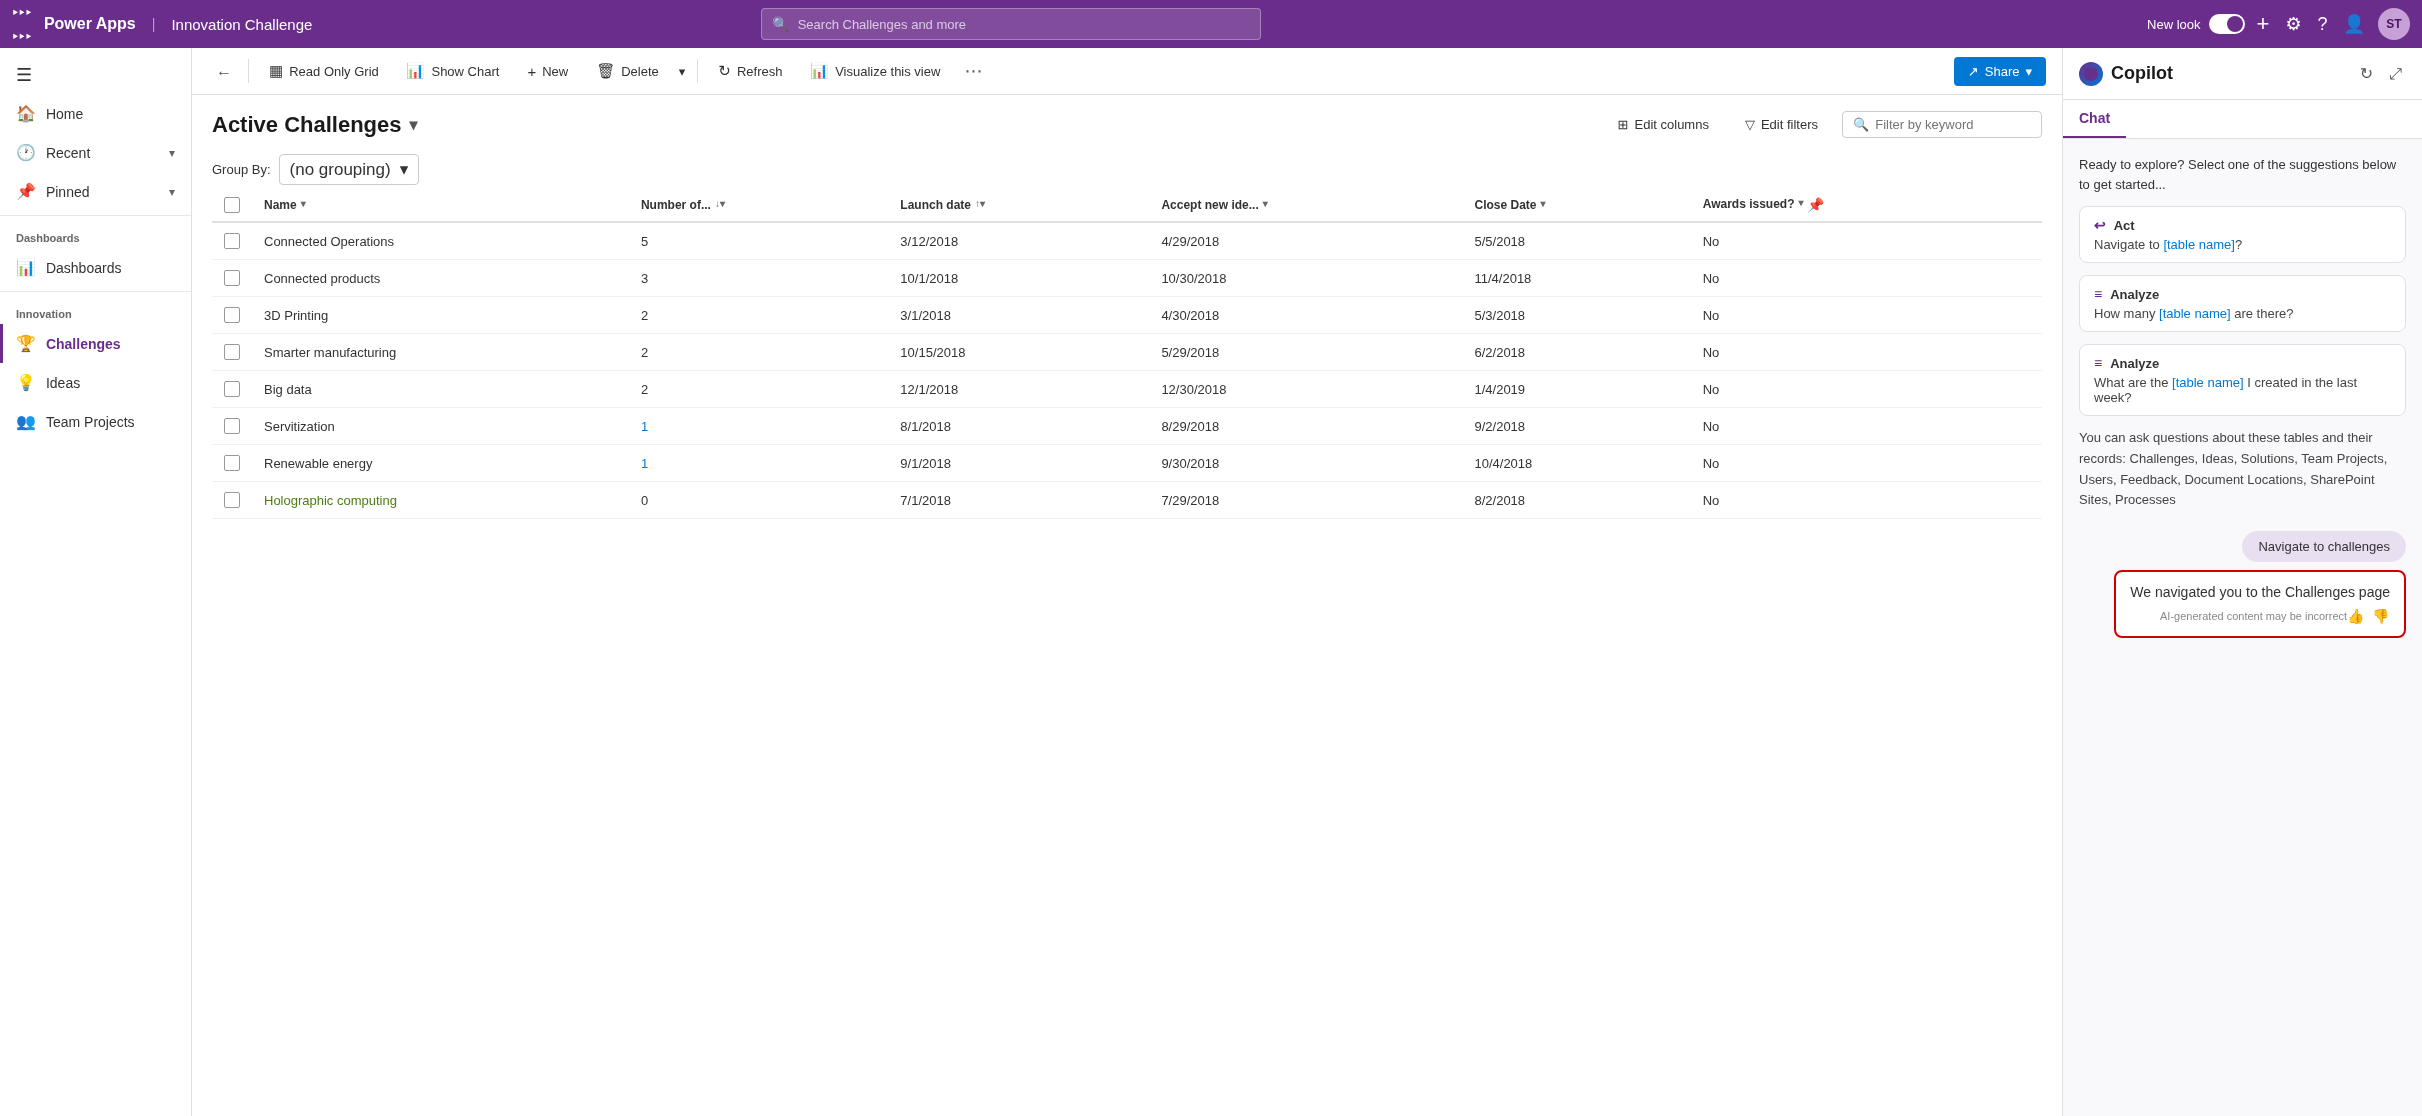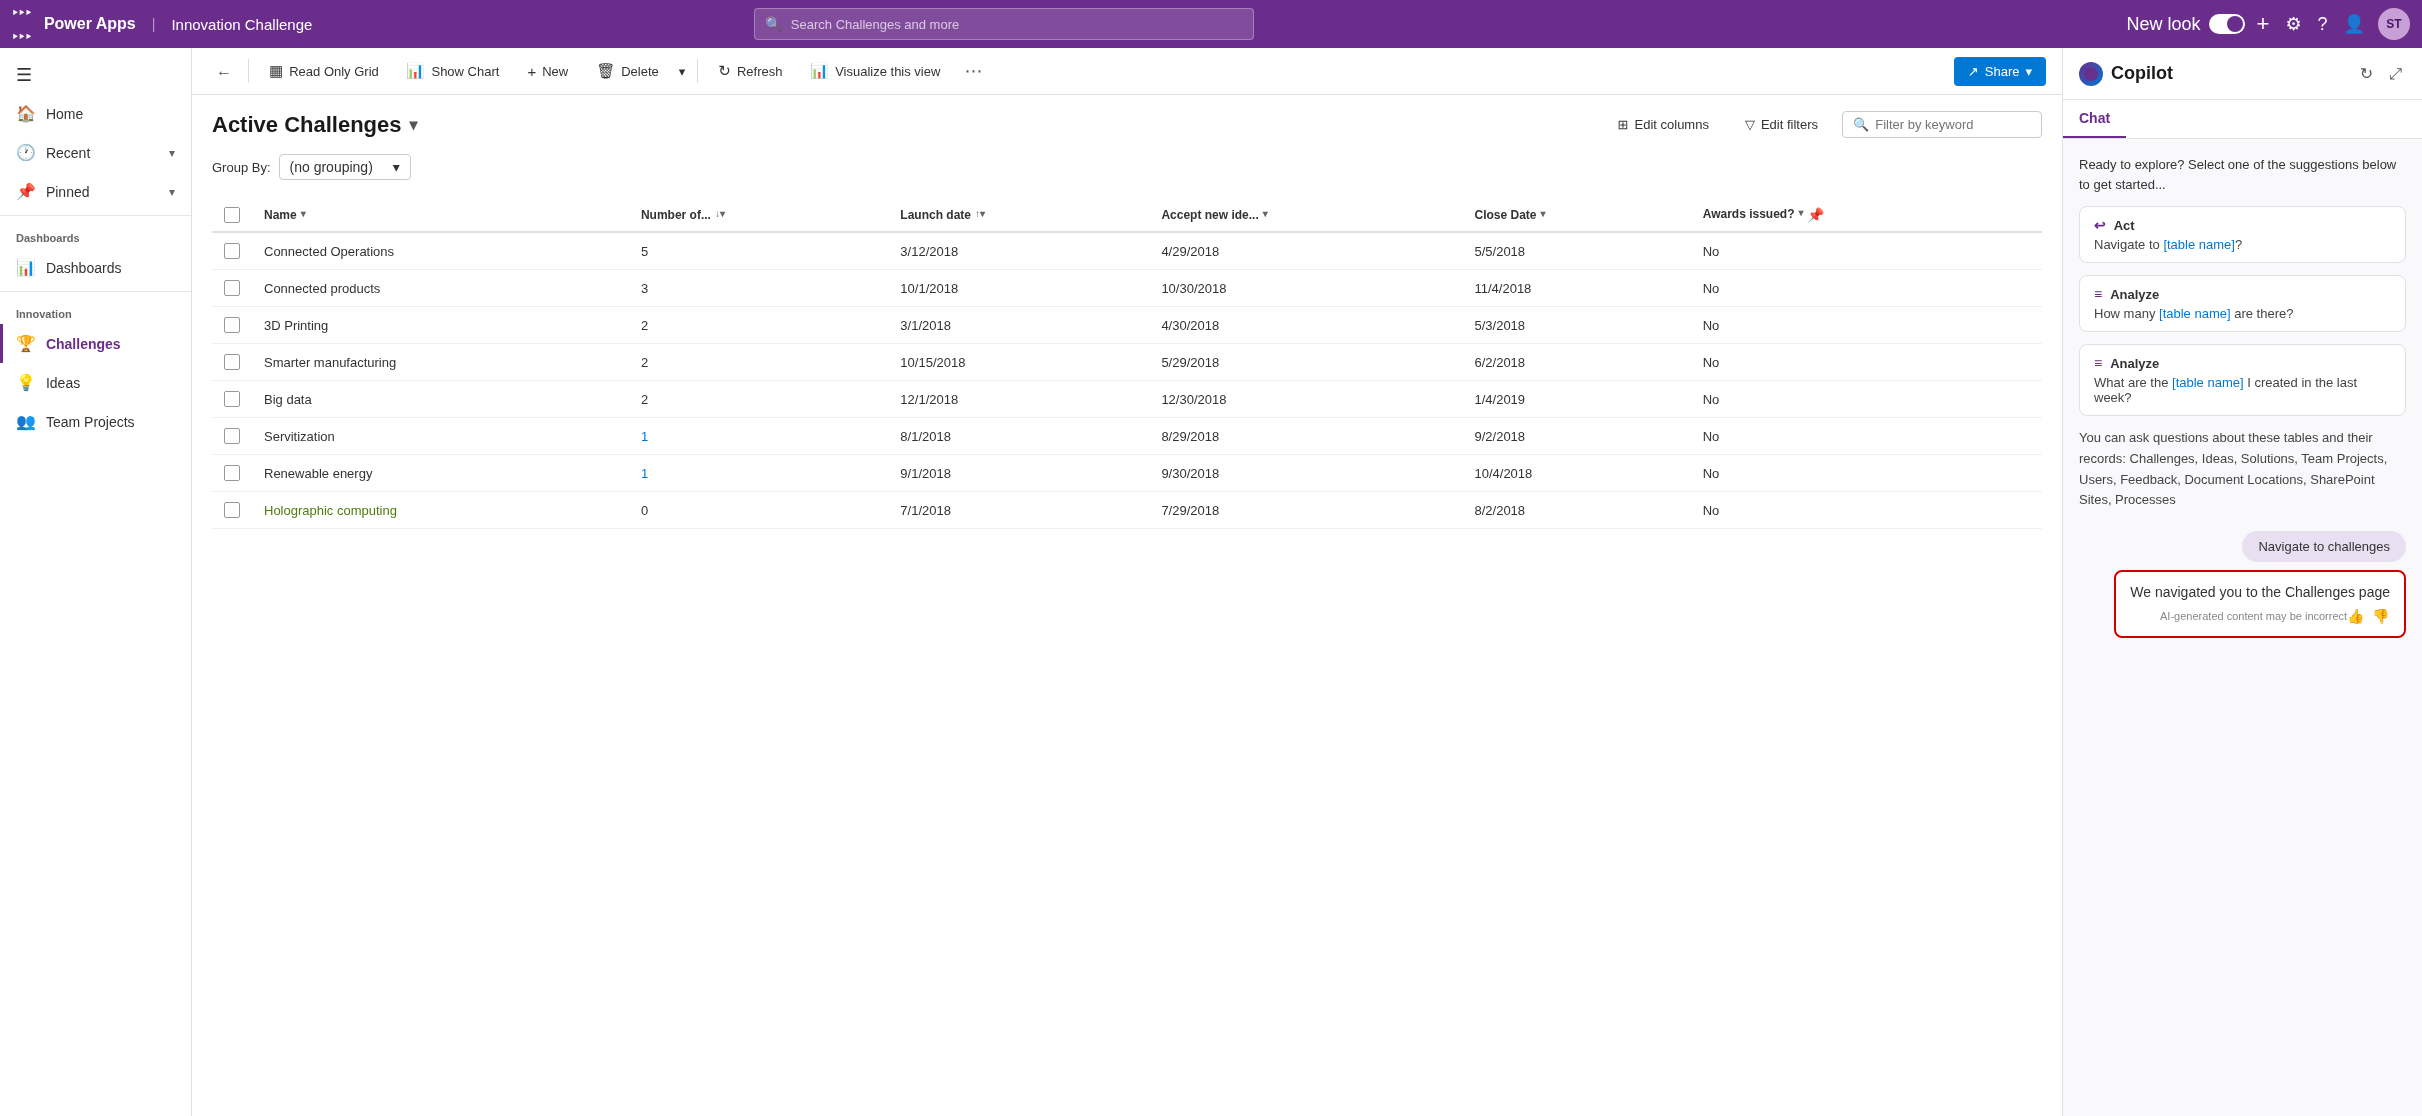--- a/index.html
+++ b/index.html
@@ -38,21 +38,21 @@
       font-size: 13px;
       width: 100%;
     }
     .top-nav .search-bar input::placeholder { color: rgba(255,255,255,0.7); }
     .top-nav-right {
       display: flex;
       align-items: center;
       gap: 8px;
       margin-left: auto;
     }
-    .top-nav-right .new-look-label { font-size: 18px; }
+    .top-nav-right .new-look-label { font-size: 13px; }
     .toggle-switch {
       width: 36px; height: 20px;
       background: white;
       border-radius: 10px;
       position: relative;
       cursor: pointer;
     }
     .toggle-switch::after {
       content: '';
       position: absolute;
@@ -233,34 +233,34 @@
       gap: 6px;
       font-size: 13px;
       background: white;
       width: 200px;
     }
     .filter-input input { border: none; outline: none; font-size: 13px; width: 100%; color: #555; }
     .group-by-row {
       display: flex;
       align-items: center;
       gap: 8px;
-      margin-bottom: 19px;
+      margin-bottom: 4px;
       font-size: 13px;
       color: #333;
     }
     .group-by-select {
       display: flex;
       align-items: center;
-      gap: 20px;
+      gap: 9px;
       border: 1px solid #ccc;
       border-radius: 4px;
       padding: 4px 10px;
       cursor: pointer;
       background: white;
-      font-size: 14px;
+      font-size: 17px;
     }
 
     
     .data-table {
       width: 100%;
       border-collapse: collapse;
       font-size: 13px;
     }
     .data-table thead tr {
       border-bottom: 2px solid #e0e0e0;

